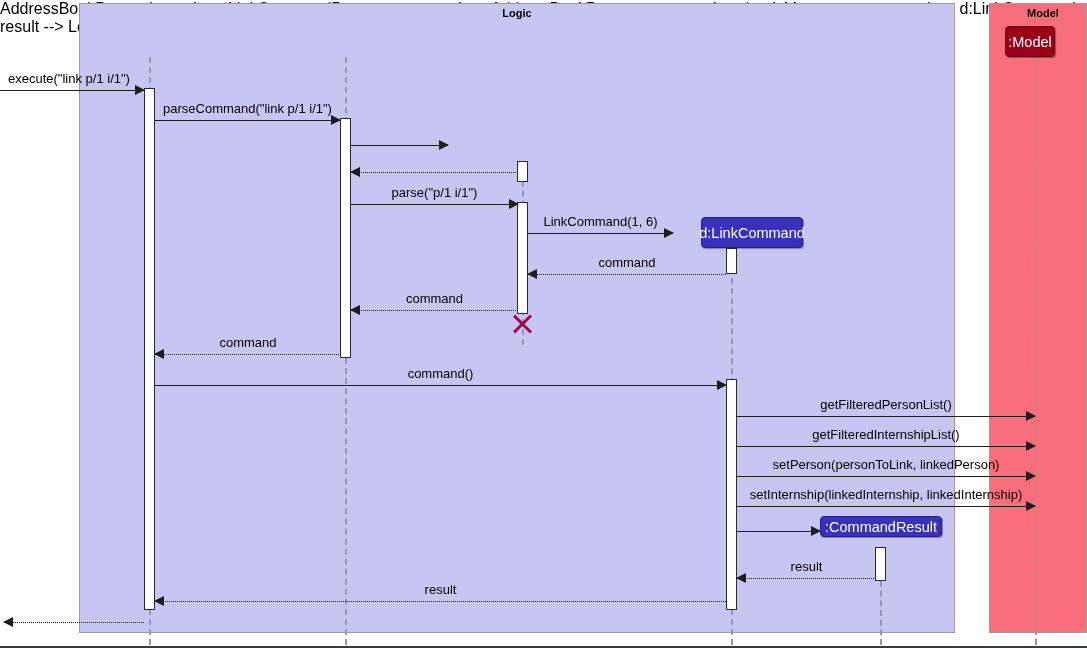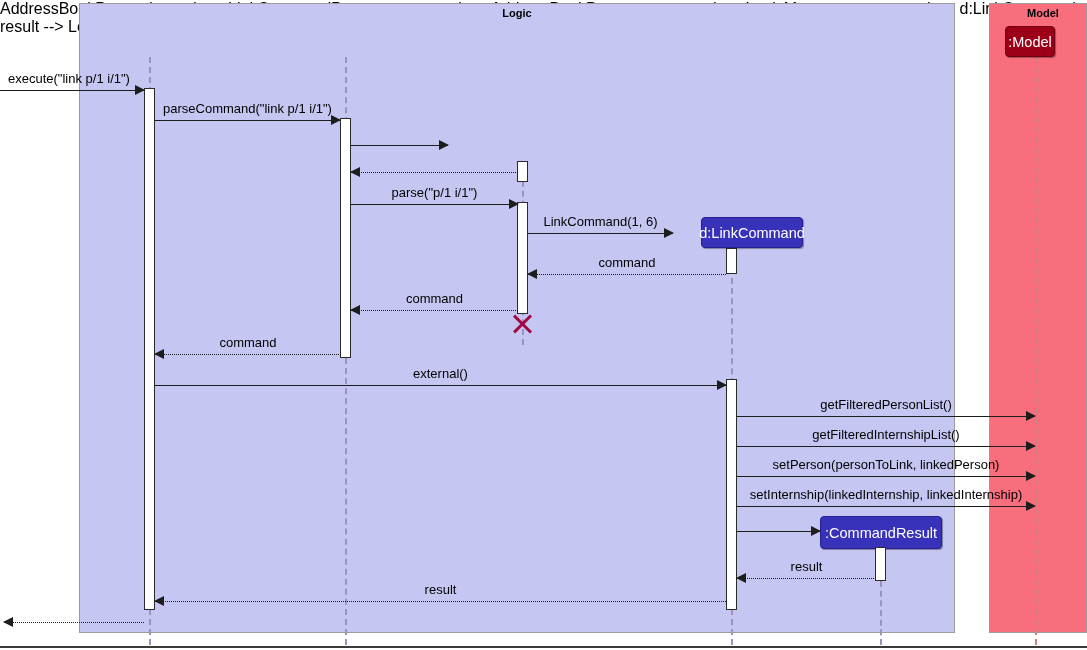--- a/index.html
+++ b/index.html
@@ -156,21 +156,21 @@
   <div class="lifeline model-ll" style="left:1035px; top:57px; height:588px;"></div>
 
   
 
 
 
   <div class="pbox" style="left:673px; top:217px; width:102px; height:31px;margin-left:28px;">
     <span>d:LinkCommand</span>
   </div>
 
-  <div class="pbox" style="left:820px; top:516px; width:122px; height:33px;">
+  <div class="pbox" style="left:820px; top:516px; width:122px; height:21px;">
     <span>:CommandResult</span>
   </div>
 
   <div class="pbox model-box" style="left:1005px; top:26px; width:50px; height:31px;">
     <span>:Model</span>
   </div>
 
   
   <div class="act" style="left:144px; top:88px; height:522px;"></div>
   <div class="act" style="left:340px; top:118px; height:240px;"></div>
@@ -240,21 +240,21 @@
   <div class="msg left dotted" style="left:155px; top:354px; width:186px;">
     <div class="line"></div>
     <div class="head"></div>
     <div class="label">command</div>
   </div>
 
   
   <div class="msg right" style="left:155px; top:385px; width:571px;">
     <div class="line"></div>
     <div class="head"></div>
-    <div class="label">external()</div>
+    <div class="label">command()</div>
   </div>
 
   
   <div class="msg right" style="left:737px; top:416px; width:298px;">
     <div class="line"></div>
     <div class="head"></div>
     <div class="label">getFilteredPersonList()</div>
   </div>
 
   

